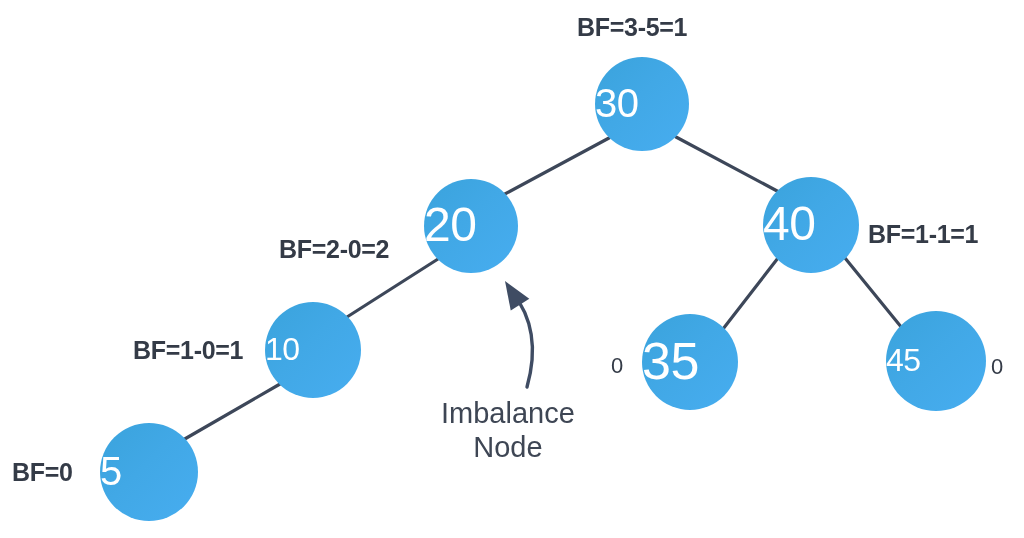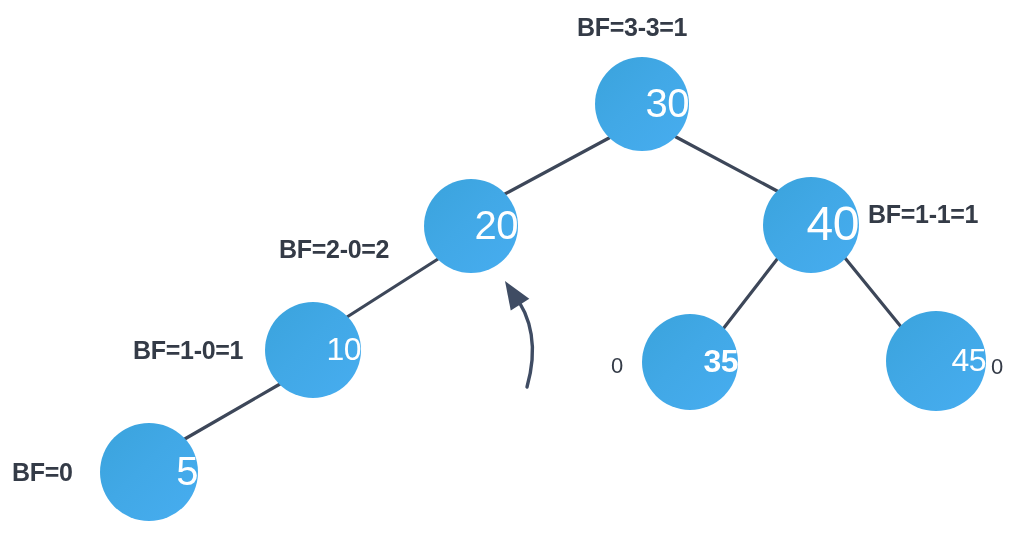--- a/index.html
+++ b/index.html
@@ -21,21 +21,21 @@
     top: 0;
     width: 1024px;
     height: 538px;
   }
   .node {
     position: absolute;
     border-radius: 50%;
     background: linear-gradient(135deg, #3aa3dc 0%, #41a8e6 45%, #47adf0 100%);
     display: flex;
     align-items: center;
-    justify-content: flex-end;
+    justify-content: flex-start;
     color: #ffffff;
     font-weight: 400;
     letter-spacing: -0.5px;
     box-sizing: border-box;
     z-index: 3;
   }
   .node-label {
     line-height: 1;
     transform: translateY(-1px);
   }
@@ -84,45 +84,49 @@
     <g id="arrow-group">
       <path id="arrow-curve" fill="none" stroke="#3f4c63" stroke-width="3.4" stroke-linecap="round" d="M 527 387 Q 543 330 512 292"></path>
       <polygon id="arrow-head" fill="#3f4c63" points="505,281 529.3127901464617,298.7168912423743 510.75223741635534,310.5281520706238"></polygon>
     </g>
   </svg>
 
   <div id="nodes-layer">
       <div class="node" style="left: 595px; top: 57px; width: 94px; height: 94px; font-size: 40px;">
         <span class="node-label">30</span>
       </div>
-      <div class="node" style="left: 424px; top: 179px; width: 94px; height: 94px; font-size: 40px;">
+      <div class="node" style="left: 424px; top: 179px; width: 94px; height: 94px; font-size: 48px;">
         <span class="node-label">20</span>
       </div>
       <div class="node" style="left: 763px; top: 177px; width: 96px; height: 96px; font-size: 48px;">
         <span class="node-label">40</span>
       </div>
       <div class="node" style="left: 265px; top: 302px; width: 96px; height: 96px; font-size: 32px;">
         <span class="node-label">10</span>
       </div>
-      <div class="node" style="left: 642px; top: 314px; width: 96px; height: 96px; font-size: 32px; font-weight: bold;">
+      <div class="node" style="left: 642px; top: 314px; width: 96px; height: 96px; font-size: 52px;">
         <span class="node-label">35</span>
       </div>
       <div class="node" style="left: 886px; top: 311px; width: 100px; height: 100px; font-size: 32px;">
         <span class="node-label">45</span>
       </div>
       <div class="node" style="left: 100px; top: 423px; width: 98px; height: 98px; font-size: 40px;">
         <span class="node-label">5</span>
       </div>
     </div>
   <div id="bf-layer">
-      <div class="bf-label" style="left: 577px; top: 13px;">BF=3-3=1</div>
+      <div class="bf-label" style="left: 577px; top: 13px;">BF=3-5=1</div>
       <div class="bf-label" style="left: 279px; top: 213px; margin-top: 22px;">BF=2-0=2</div>
-      <div class="bf-label" style="left: 868px; top: 200px;">BF=1-1=1</div>
+      <div class="bf-label" style="left: 868px; top: 220px;">BF=1-1=1</div>
       <div class="bf-label" style="left: 133px; top: 336px; text-align: right;">BF=1-0=1</div>
       <div class="bf-label" style="left: 12px; top: 458px;">BF=0</div>
     </div>
   <div id="zero-layer">
       <div class="zero-label" style="left: 611px; top: 353px;">0</div>
       <div class="zero-label" style="left: 991px; top: 354px;">0</div>
     </div>
 
+  <div class="annotation" id="imbalance-annotation" style="left: 441px; top: 396px;">
+    <div>Imbalance</div>
+    <div>Node</div>
+  </div>
 
 </div>
 
 </body></html>

